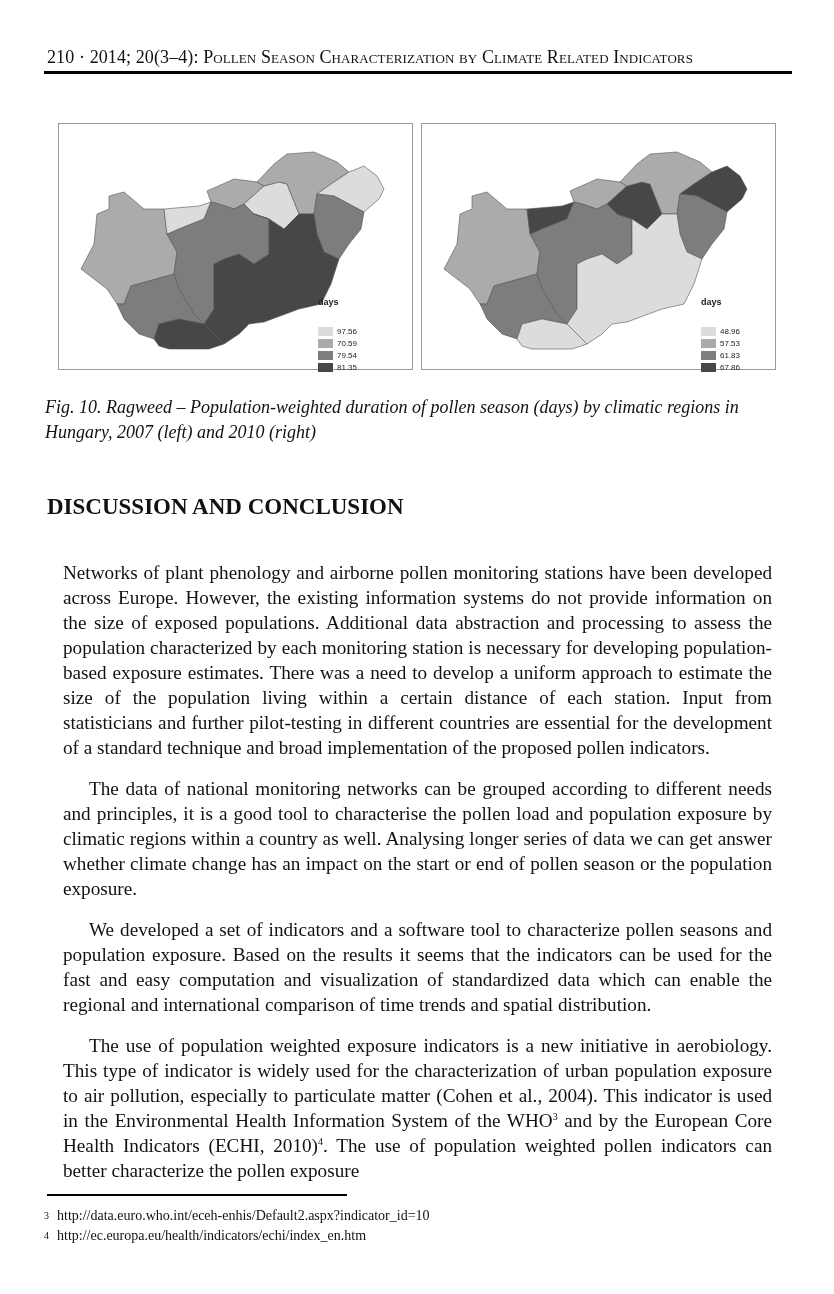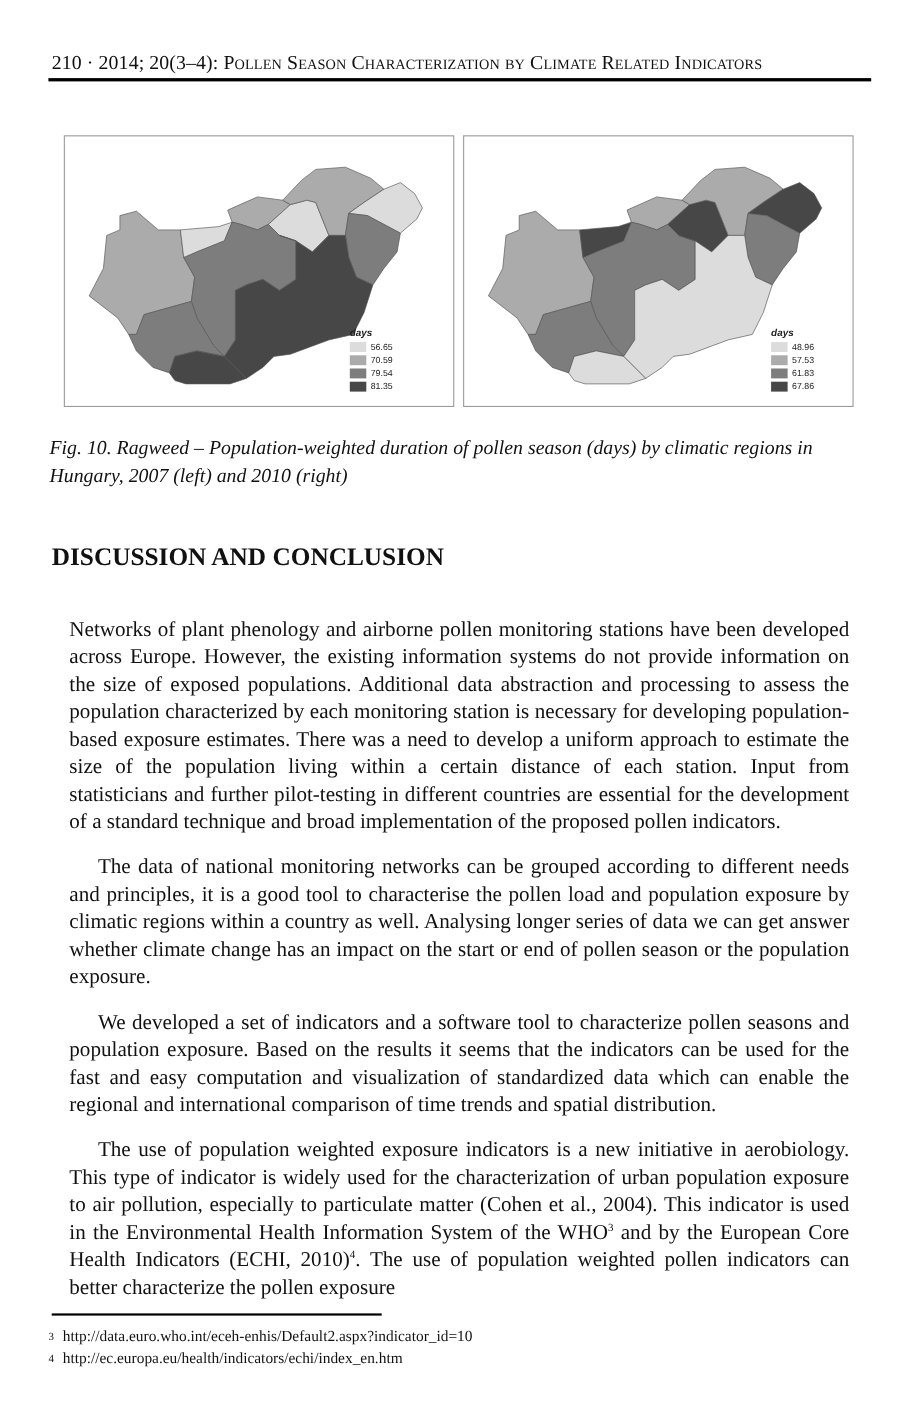--- a/index.html
+++ b/index.html
@@ -3,21 +3,21 @@
 <meta charset="utf-8">
 <style>
   html, body { margin:0; padding:0; background:#ffffff; }
   body { width:834px; height:1294px; position:relative; overflow:hidden; font-family:"Liberation Serif", serif; color:#111; }
   .running-head { position:absolute; left:47px; top:47px; font-size:18px; letter-spacing:0.1px; white-space:nowrap; }
   .running-head .sc { font-variant: small-caps; }
   .head-rule { position:absolute; left:44px; top:71px; width:748px; height:3px; background:#000; }
   .fig { position:absolute; top:123px; width:355px; height:247px; border:1px solid #9a9a9a; background:#fff; box-sizing:border-box; }
   .fig svg { position:absolute; left:0; top:0; }
   .legend { position:absolute; font-family:"Liberation Sans", sans-serif; font-size:8px; color:#222; }
-  .legend .lt { font-weight:bold; font-size:9px; margin-bottom:2px;font-style:italic; }
+  .legend .lt { font-weight:bold; font-size:9px; margin-bottom:18px; }
   .legend .row { display:flex; align-items:center; height:12px; }
   .legend .sw { width:15px; height:9px; margin-right:4px; }
   .caption { position:absolute; left:45px; top:395px; width:745px; font-style:italic; font-size:18px; line-height:25px; }
   .section-title { position:absolute; left:47px; top:494px; font-weight:bold; font-size:23px; letter-spacing:0; }
   .body-text { position:absolute; left:47px; top:544px; width:741px; font-size:19.2px; line-height:25px; text-align:justify; }
   .body-text p { margin:16px; }
   .body-text p.indent { text-indent:26px; }
   sup { font-size:10px; vertical-align:top; position:relative; top:-4px; }
   .fn-rule { position:absolute; left:47px; top:1194px; width:300px; height:2px; background:#000; }
   .footnotes { position:absolute; left:44px; top:1206px; font-size:14px; line-height:20px; }
@@ -59,21 +59,21 @@
 
       <path d="M195,90 L210,95 L225,105 L240,90 L255,90 L258,110 L265,128 L280,135 L272,160 L262,180 L240,185 L205,198 L190,200 L180,210 L165,220 L145,200 L155,185 L155,140 L165,135 L180,130 L195,140 L210,130 L210,95 Z" fill="#474747"></path>
 
       <path d="M95,215 L100,200 L120,195 L145,200 L165,220 L150,225 L130,225 L110,225 L100,222 Z" fill="#474747"></path>
     </g>
   </svg>
   <div class="legend" style="left:259px; top:173px;">
     <div class="lt">days</div>
     <div class="row">
         <span class="sw" style="background:#dcdcdc"></span>
-        <span>56.65</span>
+        <span>97.56</span>
       </div>
     <div class="row">
         <span class="sw" style="background:#ababab"></span>
         <span>70.59</span>
       </div>
     <div class="row">
         <span class="sw" style="background:#7d7d7d"></span>
         <span>79.54</span>
       </div>
     <div class="row">

